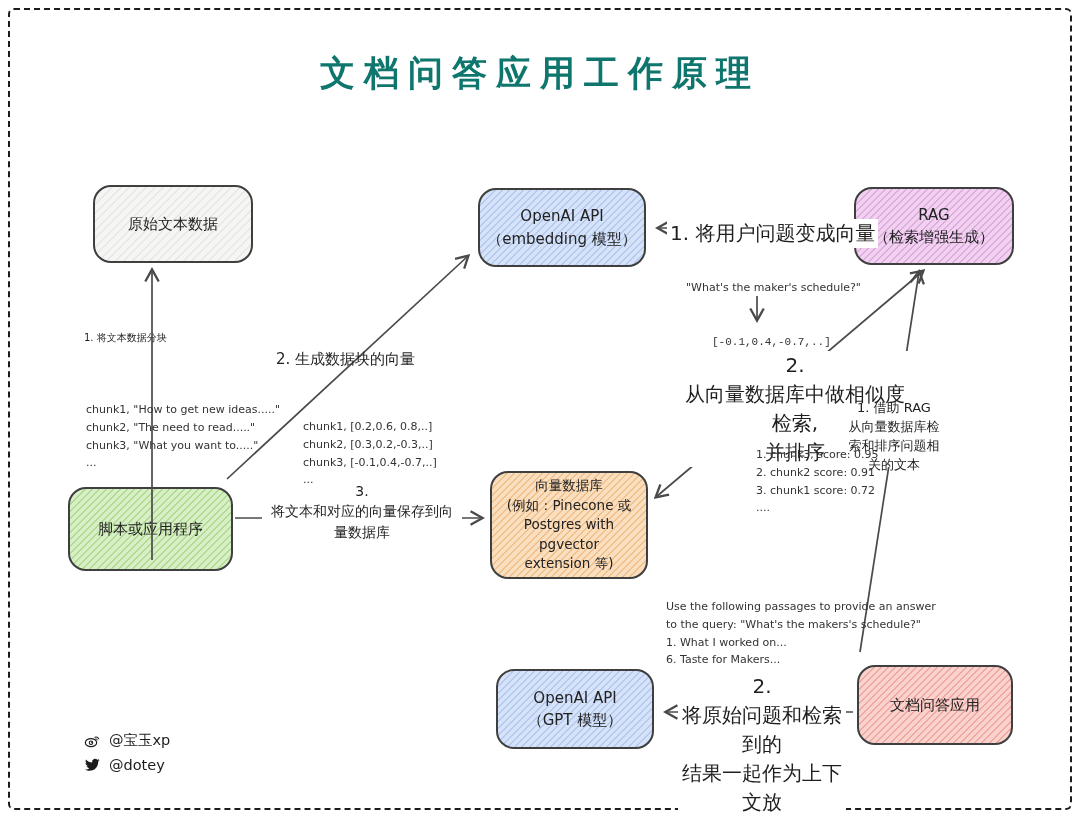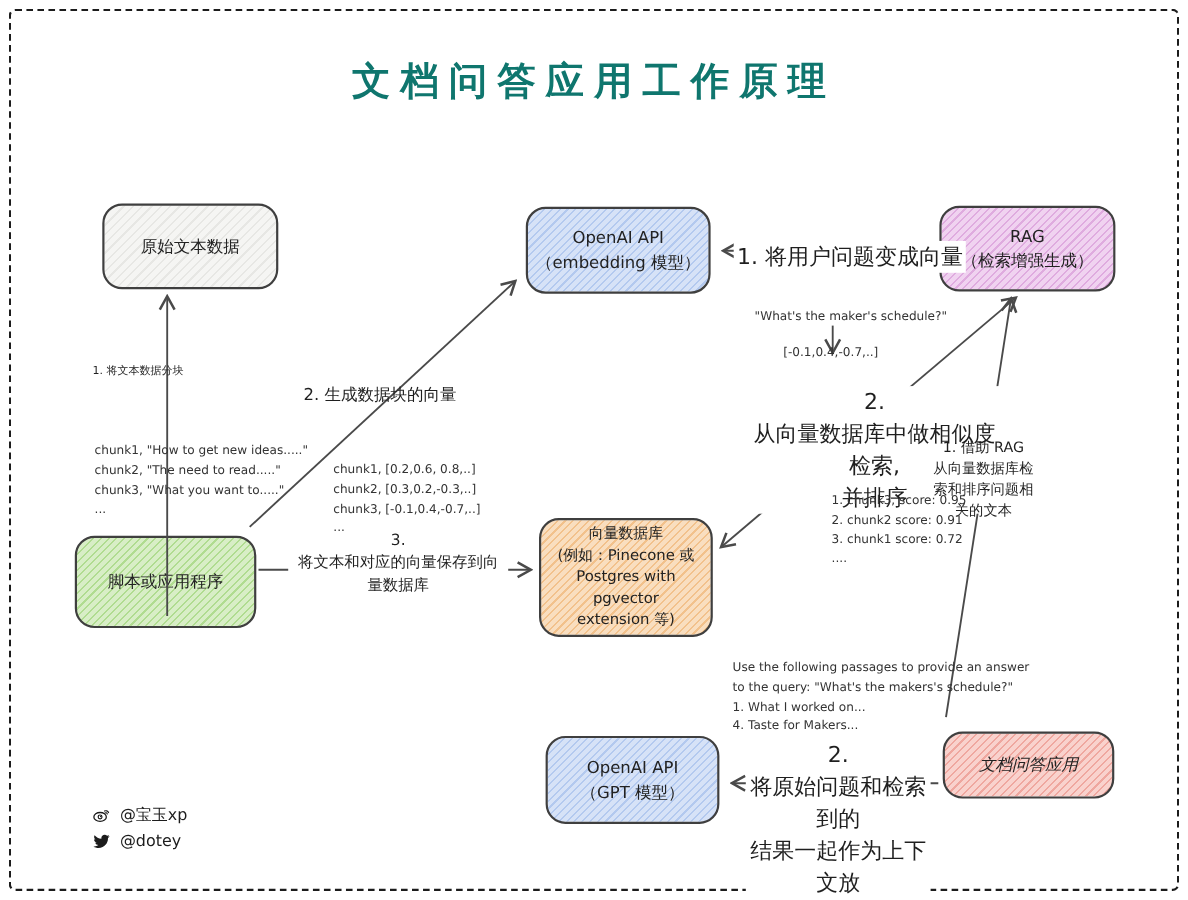--- a/index.html
+++ b/index.html
@@ -57,21 +57,21 @@
 （embedding 模型）</div>
   <div class="node n-purple" style="left:854px; top:187px; width:160px; height:78px;">RAG
 （检索增强生成）</div>
   <div class="node n-green" style="left:68px;  top:487px; width:165px; height:84px;">脚本或应用程序</div>
   <div class="node n-orange" style="left:490px; top:471px; width:158px; height:108px; font-size:13.5px; line-height:1.45;">向量数据库
 (例如：Pinecone 或
 Postgres with pgvector
 extension 等)</div>
   <div class="node n-blue" style="left:496px; top:669px; width:158px; height:80px;">OpenAI API
 （GPT 模型）</div>
-  <div class="node n-red" style="left:857px; top:665px; width:156px; height:61px;font-style:italic;">文档问答应用</div>
+  <div class="node n-red" style="left:857px; top:665px; width:156px; height:80px;">文档问答应用</div>
 
   <svg class="edges" width="1080" height="818">
     <defs>
       <marker id="ah" viewBox="0 0 12 12" refX="10" refY="6" markerWidth="9.5" markerHeight="9.5" orient="auto-start-reverse">
         <path d="M1.5,1 L10.5,6 L1.5,11" fill="none" stroke="#4a4a4a" stroke-width="1.7"></path>
       </marker>
     </defs>
     <line x1="152" y1="560" x2="152" y2="270" stroke="#4a4a4a" stroke-width="1.7" marker-end="url(#ah)"></line>
     <line x1="227" y1="479" x2="468" y2="256" stroke="#4a4a4a" stroke-width="1.7" marker-end="url(#ah)"></line>
     <line x1="235" y1="518" x2="482" y2="518" stroke="#4a4a4a" stroke-width="1.7" marker-end="url(#ah)"></line>
@@ -102,29 +102,29 @@
 
   <div class="annot" style="left:86px; top:401px;">chunk1, "How to get new ideas....."
 chunk2, "The need to read....."
 chunk3, "What you want to....."
 ...</div>
   <div class="annot" style="left:303px; top:418px;">chunk1, [0.2,0.6, 0.8,..]
 chunk2, [0.3,0.2,-0.3,..]
 chunk3, [-0.1,0.4,-0.7,..]
 ...</div>
   <div class="annot" style="left:686px; top:279px;">"What's the maker's schedule?"</div>
-  <div class="annot" style="left:712px; top:312px;">[-0.1,0.4,-0.7,..]</div>
+  <div class="annot" style="left:712px; top:334px;font-family:Liberation Mono, monospace;">[-0.1,0.4,-0.7,..]</div>
   <div class="annot" style="left:756px; top:446px;">1. chunk3, score: 0.95
 2. chunk2 score: 0.91
 3. chunk1 score: 0.72
 ....</div>
   <div class="annot" style="left:666px; top:598px;">Use the following passages to provide an answer
 to the query: "What's the makers's schedule?"
 1. What I worked on...
-4. Taste for Makers...</div>
+6. Taste for Makers...</div>
 
   <div class="watermark-row" style="left:84px; top:731px;">
     <svg class="wm-icon" viewBox="0 0 24 24">
       <ellipse cx="10.5" cy="14.5" rx="8.5" ry="6" fill="none" stroke="#1c1c1c" stroke-width="1.8"></ellipse>
       <circle cx="10.5" cy="14.5" r="2.6" fill="none" stroke="#1c1c1c" stroke-width="1.6"></circle>
       <circle cx="11.3" cy="13.8" r="1" fill="#1c1c1c"></circle>
       <path d="M16.5 6.5 C18.5 5.5 21 6.2 22 8.5" fill="none" stroke="#1c1c1c" stroke-width="1.6" stroke-linecap="round"></path>
       <path d="M17.2 9.2 C18.4 8.7 19.8 9.1 20.4 10.4" fill="none" stroke="#1c1c1c" stroke-width="1.4" stroke-linecap="round"></path>
     </svg>
     <span>@宝玉xp</span>

